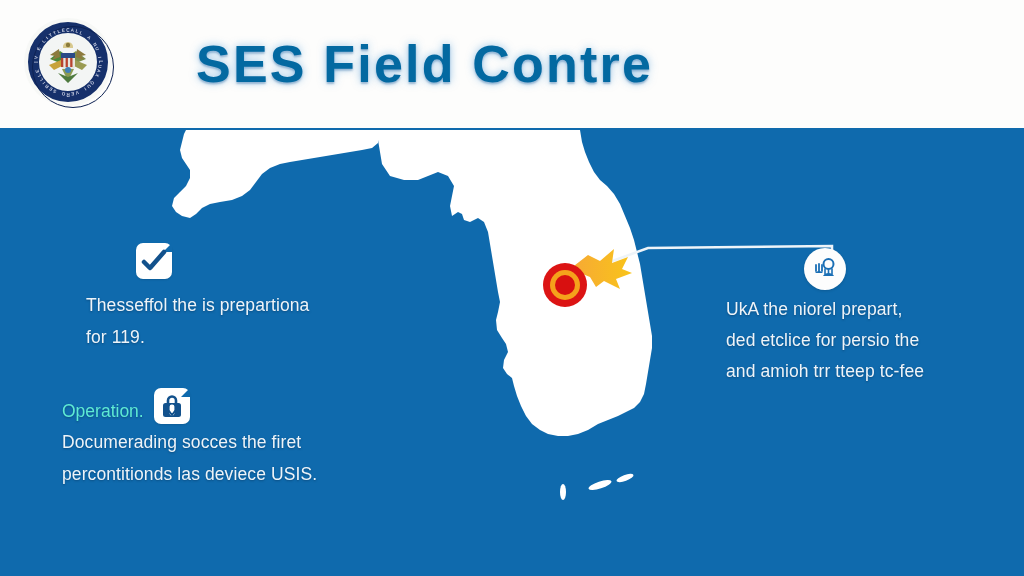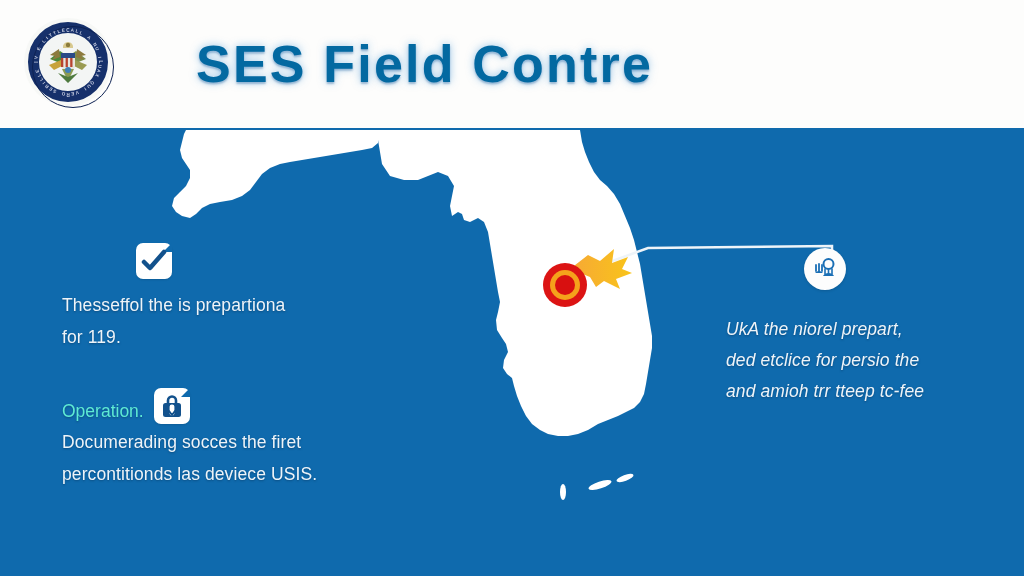--- a/index.html
+++ b/index.html
@@ -114,31 +114,31 @@
 
   .callout-text {
     color:#eef4f9; font-size:17.5px; line-height:32px;
     letter-spacing:.1px;
     text-shadow:0 1px 2px rgba(8,50,88,.5);
   }
   .callout-text.right { }
 
   #block-1 { left:62px; top:243px; width:330px; }
   #block-1 .icon-doc { margin-left:74px; }
-  #block-1 .callout-text { margin-top:10px; }
+  #block-1 .callout-text { margin-top:10px;margin-left:24px; }
 
   #block-2 { left:62px; top:388px; width:340px; }
   #block-2 .row1 { display:flex; align-items:center; gap:10px; }
   #block-2 .row1 .lead { color:#5eead4; font-size:17.5px;
       text-shadow:0 1px 2px rgba(8,50,88,.5);margin-top:10px; }
   #block-2 .callout-text { margin-top:2px; }
 
   #block-3 { left:726px; top:248px; width:252px; }
   #block-3 .icon-circle { margin-left:78px; }
-  #block-3 .callout-text { margin-top:24px; line-height:31px;font-style:italic; }
+  #block-3 .callout-text { margin-top:4px; line-height:31px; }
 </style>
 </head>
 <body>
 
 <div id="map-layer">
   <svg width="1024" height="576" viewBox="0 0 1024 576" xmlns="http://www.w3.org/2000/svg">
 
     <rect x="0" y="0" width="1024" height="576" fill="#0f6aad"></rect>
 
     <path fill="#ffffff" d="M 378 130

